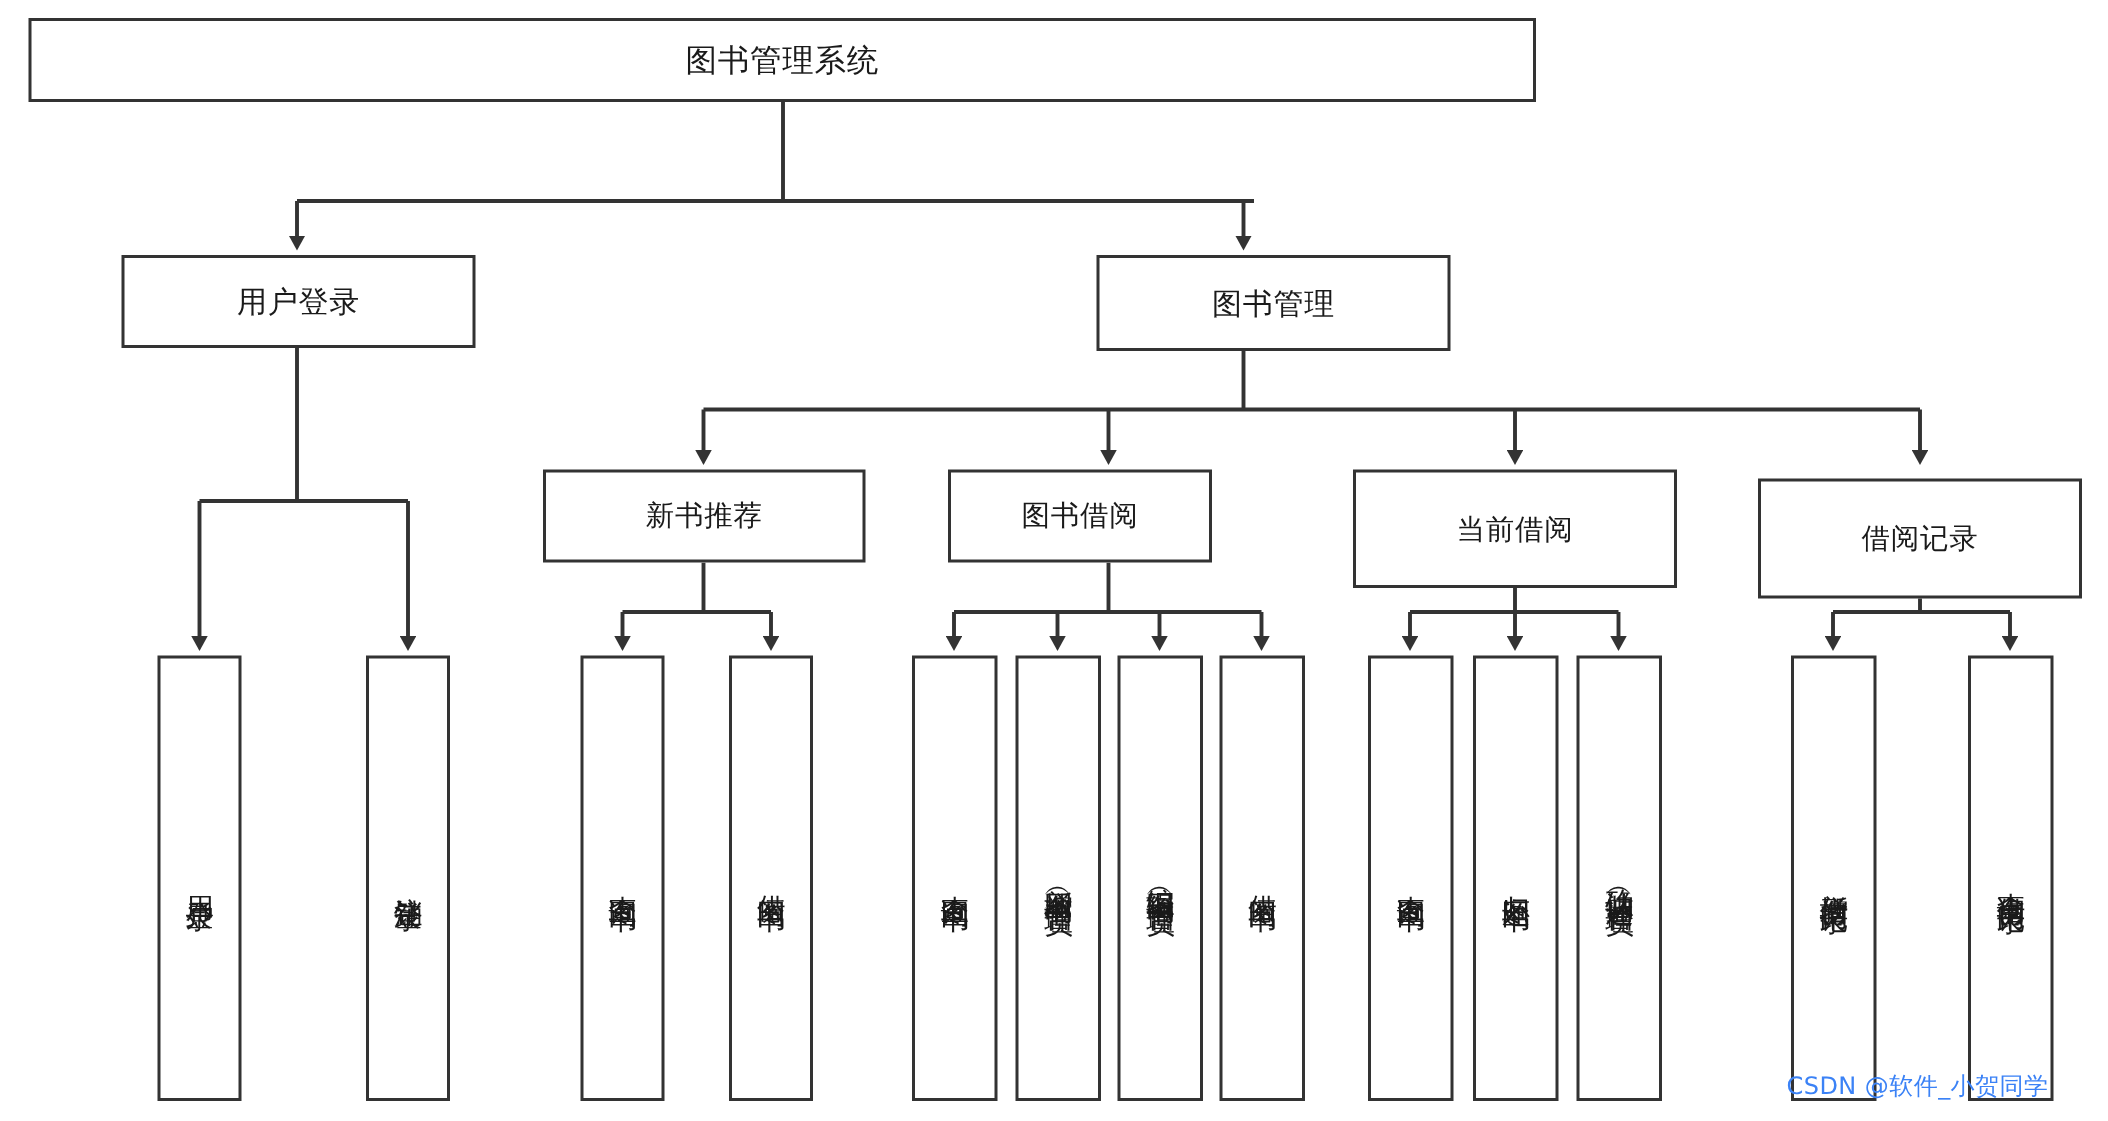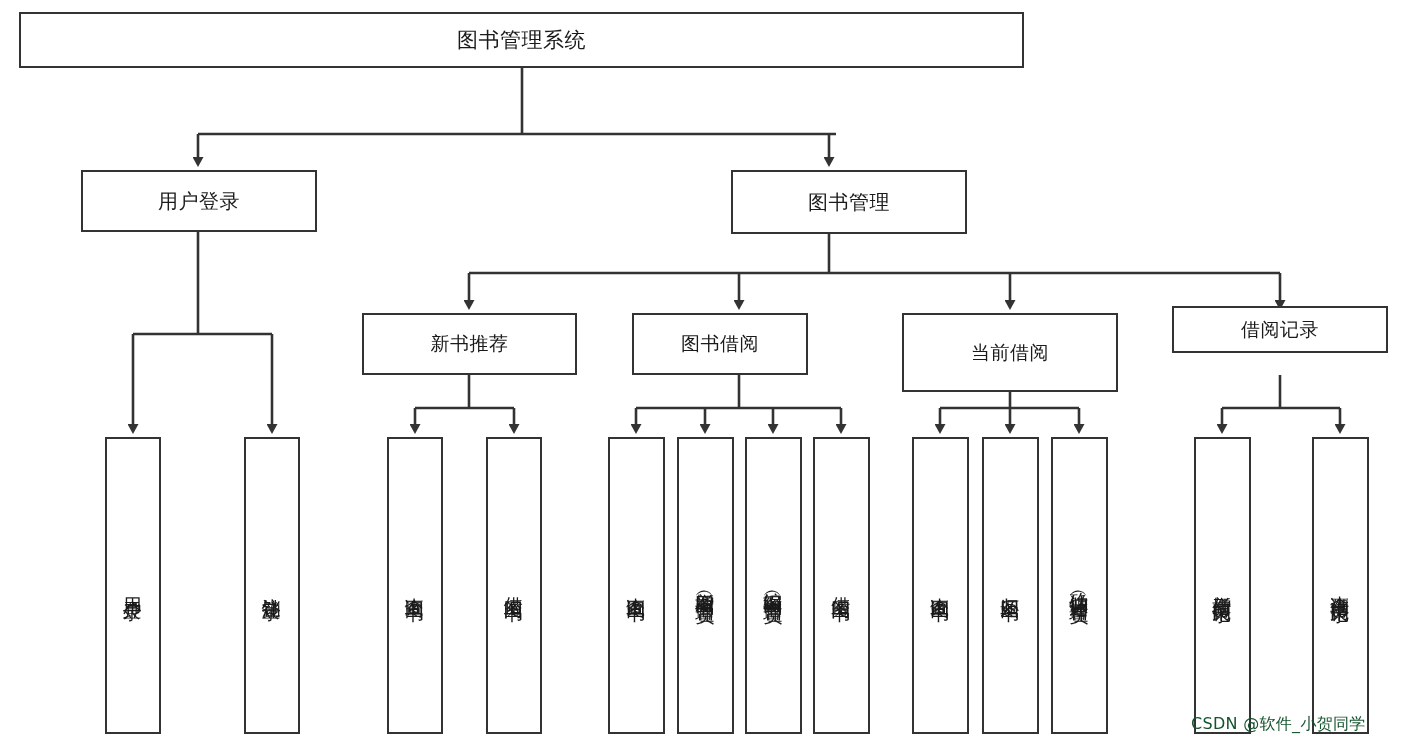--- a/index.html
+++ b/index.html
@@ -58,21 +58,21 @@
     white-space: nowrap;
   }
   .leaf-label {
     display: block;
   }
   .watermark {
     position: absolute;
     left: 1191px;
     top: 714px;
     font-size: 16px;
-    color: #14532d;
+    color: #3b82f6;
     white-space: nowrap;
     letter-spacing: 0.3px;
   }
 </style>
 </head>
 <body>
 
 <div id="canvas">
 
   <svg id="diagram-svg" viewBox="0 0 1405 747" xmlns="http://www.w3.org/2000/svg">
@@ -138,21 +138,21 @@
 
   <div class="node level3" style="left:362px; top:313px; width:215px; height:62px;">
     <span>新书推荐</span>
   </div>
   <div class="node level3" style="left:632px; top:313px; width:176px; height:62px;">
     <span>图书借阅</span>
   </div>
   <div class="node level3" style="left:902px; top:313px; width:216px; height:79px;">
     <span>当前借阅</span>
   </div>
-  <div class="node level3" style="left:1172px; top:306px; width:216px; height:47px;">
+  <div class="node level3" style="left:1172px; top:319px; width:216px; height:80px;">
     <span>借阅记录</span>
   </div>
 
   <div class="node leaf" style="left:105px; top:437px; width:56px; height:297px;">
     <span class="leaf-label">用户登录</span>
   </div>
   <div class="node leaf" style="left:244px; top:437px; width:56px; height:297px;">
     <span class="leaf-label">注销登录</span>
   </div>
 

